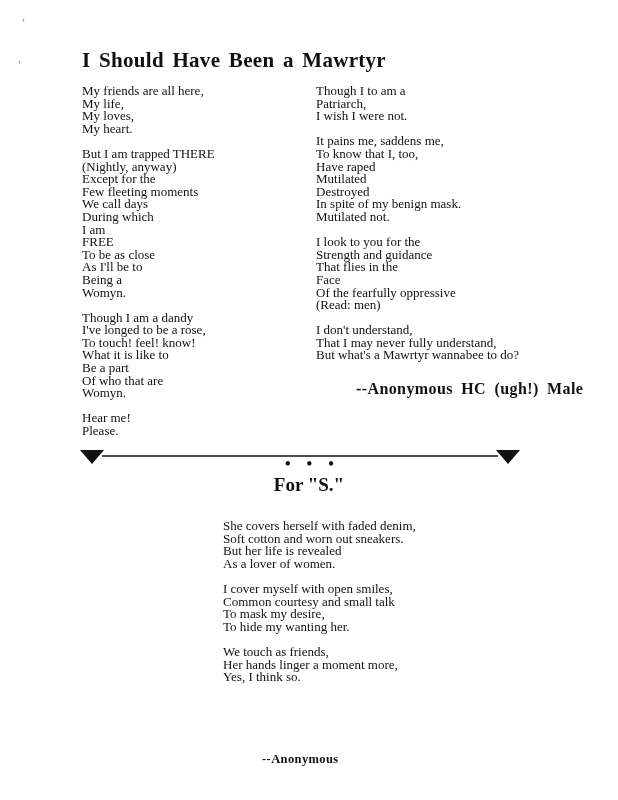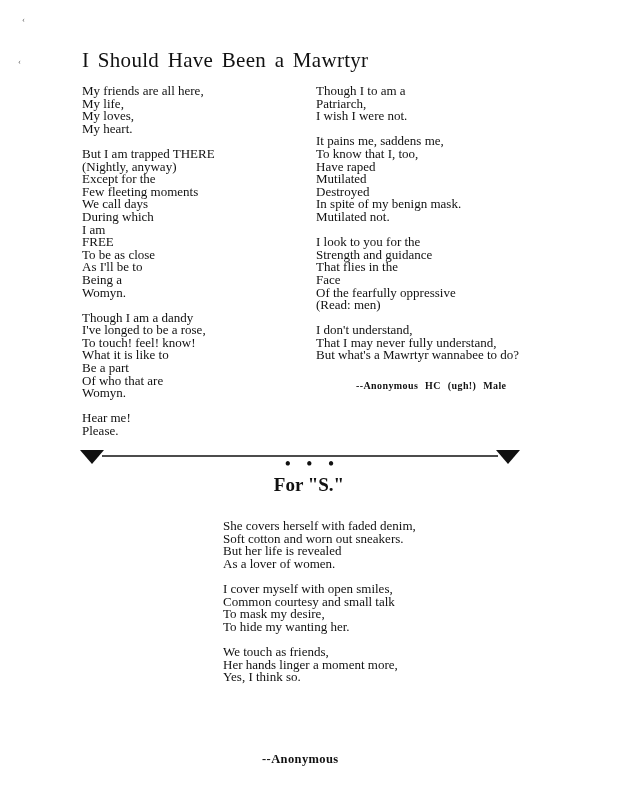--- a/index.html
+++ b/index.html
@@ -1,24 +1,24 @@
 <!DOCTYPE html>
 <html><head>
 <meta charset="utf-8">
 <style>
   html, body { margin:0; padding:0; background:#ffffff; }
   body { width:618px; height:800px; position:relative; overflow:hidden;
          font-family:"Liberation Serif", serif; color:#111; }
-  .title1 { position:absolute; left:82px; top:48px; font-size:21px; font-weight:normal; letter-spacing:0.3px; word-spacing:3px; }
+  .title1 { position:absolute; left:82px; top:48px; font-size:21px; font-weight:bold; letter-spacing:0.3px; word-spacing:3px; }
   .col { position:absolute; font-size:13px; line-height:12.6px; }
   .col .stanza { margin-bottom:12.6px; }
   .col .line { display:block; white-space:nowrap; }
   .col-left { left:82px; top:85px; }
   .col-right { left:316px; top:85px; }
-  .sig1 { position:absolute; left:356px; top:380px; font-size:10px; font-weight:bold; letter-spacing:0.4px; word-spacing:4px; }
+  .sig1 { position:absolute; left:356px; top:380px; font-size:16px; font-weight:bold; letter-spacing:0.4px; word-spacing:4px; }
   .divider { position:absolute; left:80px; top:448px; width:440px; height:20px; }
   .dots { position:absolute; left:285px; top:455px; font-size:16px; font-weight:bold; letter-spacing:6px; }
   .title2 { position:absolute; left:0; width:618px; text-align:center; top:474px; font-size:19px; font-weight:bold; }
   .col-s { left:223px; top:520px; }
   .sig2 { position:absolute; left:262px; top:752px; font-size:12.5px; font-weight:bold; letter-spacing:0.4px; }
   .mark { position:absolute; font-size:9px; color:#666; }
 </style>
 </head>
 <body>
 

